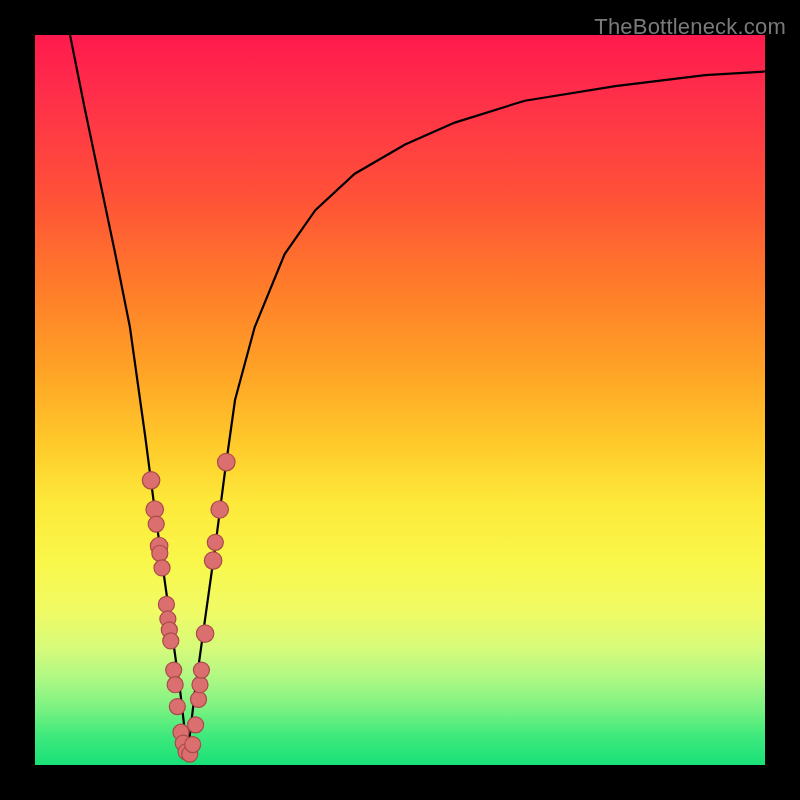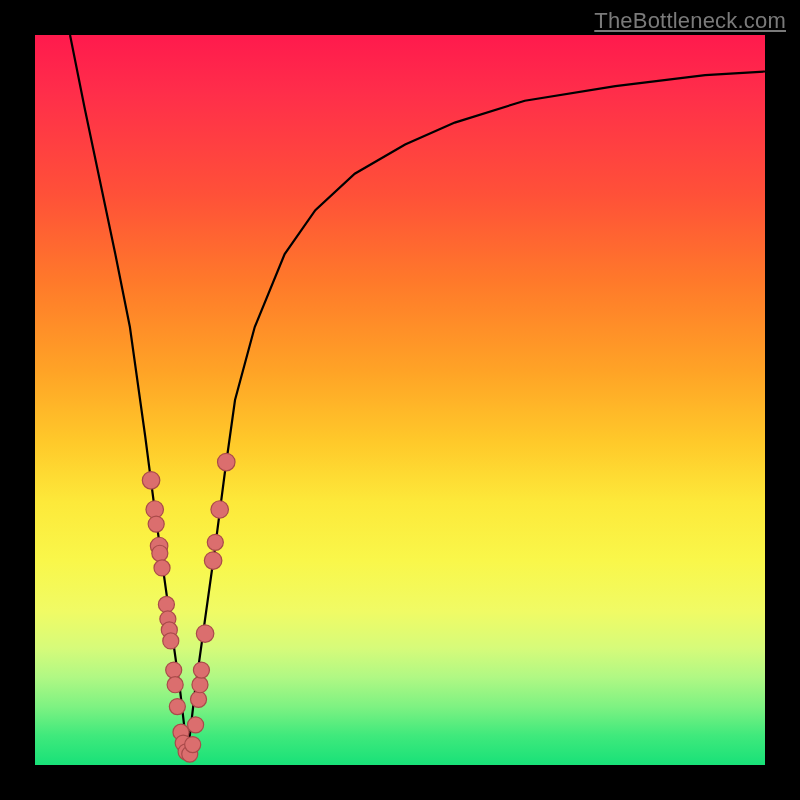--- a/index.html
+++ b/index.html
@@ -38,27 +38,26 @@
       #d6fb7a 84%,
       #b0f884 88%,
       #7ef282 92%,
       #3fe97c 96%,
       #18e178 100%
     );
     overflow: hidden;
   }
   .watermark {
     position: absolute;
-    top: 8px;
+    top: 14px;
     right: 14px;
     color: #7a7a7a;
     font-size: 22px;
     letter-spacing: 0.2px;
     user-select: none;
-    text-decoration: underline;
   }
   svg.curve {
     position: absolute;
     left: 0;
     top: 0;
     width: 730px;
     height: 730px;
   }
   .curve path {
     fill: none;

